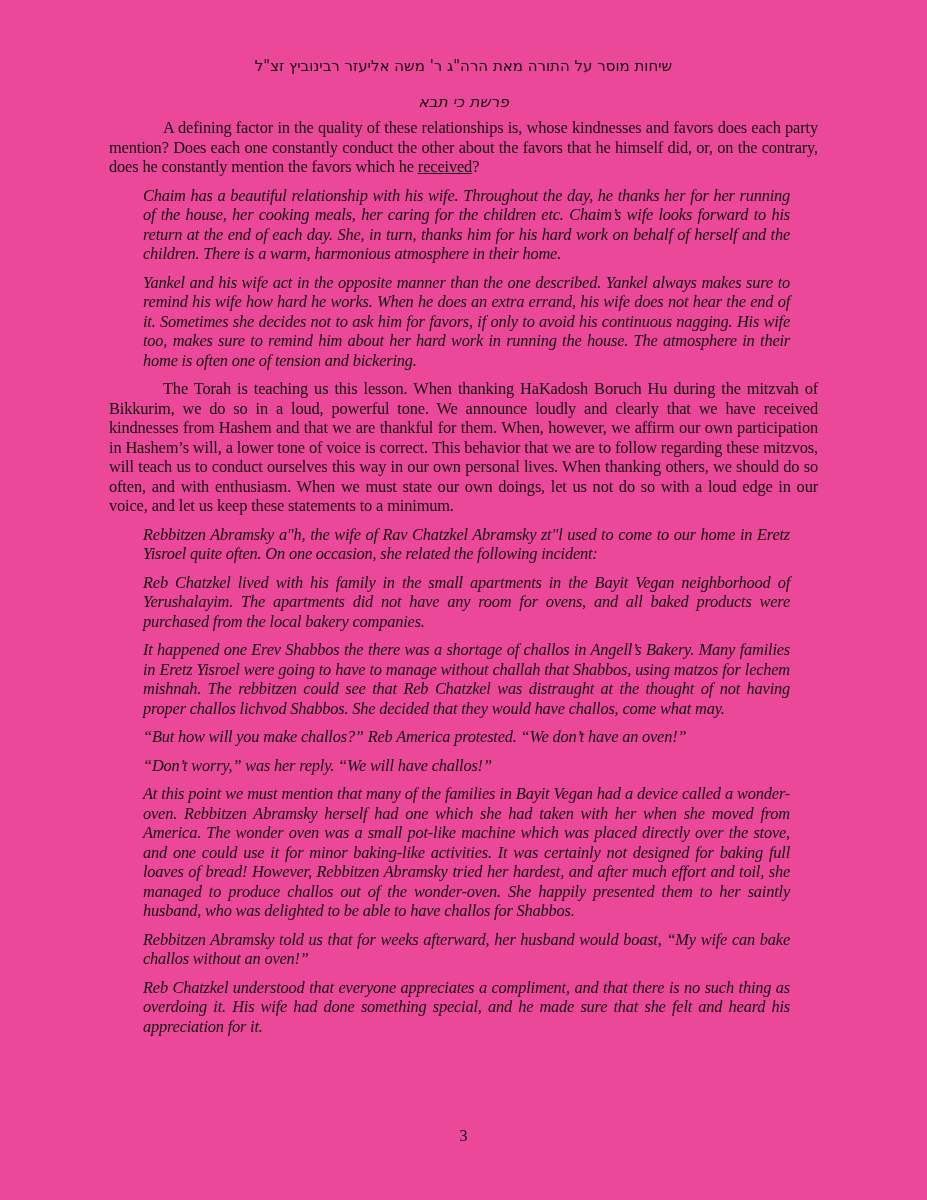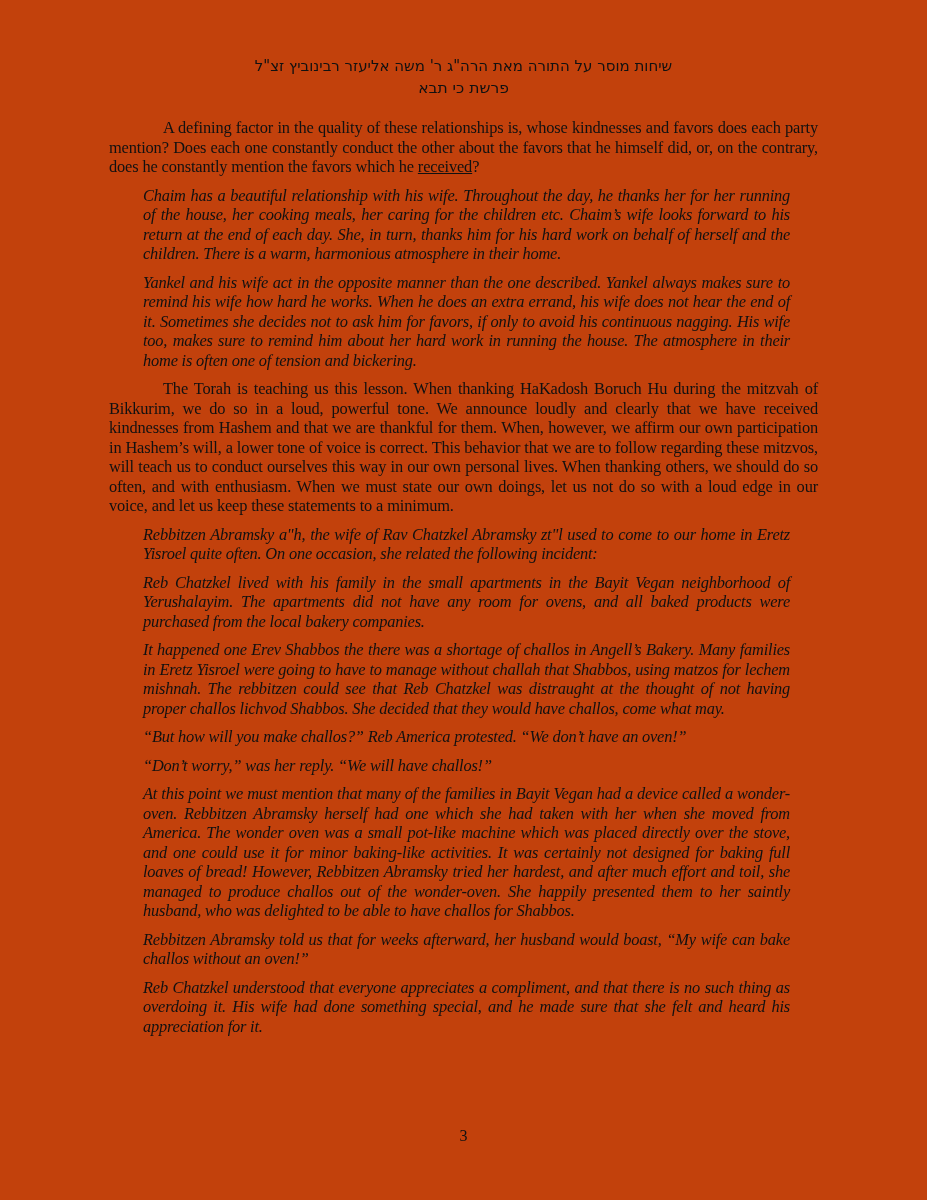--- a/index.html
+++ b/index.html
@@ -1,20 +1,20 @@
 <!DOCTYPE html>
 <html><head>
 <meta charset="utf-8">
 <style>
   html, body { margin: 0; padding: 0; background: #ffffff; }
   body { width: 927px; height: 1200px; position: relative; overflow: hidden; color: #111; }
-  .page { position: absolute; left: 0; top: 0; width: 927px; height: 1200px; background: #c2410c; }
+  .page { position: absolute; left: 0; top: 0; width: 927px; height: 1200px; background: #ec4899; }
   .header { position: absolute; top: 56px; left: 0; width: 927px; text-align: center; font-family: "DejaVu Sans", sans-serif; }
   .header .line1 { font-size: 15px; line-height: 20px; direction: rtl; }
-  .header .line2 { font-size: 15.5px; line-height: 22px; direction: rtl; margin-top: 1px; }
+  .header .line2 { font-size: 15.5px; line-height: 22px; direction: rtl; margin-top: 15px; font-style: italic; }
   .body { position: absolute; left: 109px; top: 118px; width: 709px; font-family: "Liberation Serif", serif; font-size: 16.4px; line-height: 19.5px; }
   p { margin: 0; text-align: justify; }
   p.main { text-indent: 54px; letter-spacing: -0.15px; }
   p.quote { font-style: italic; margin-left: 34px; margin-right: 28px; letter-spacing: -0.2px; }
   .gap-s { margin-top: 9px; }
   .gap-m { margin-top: 9px; }
   .u { text-decoration: underline; }
   .i { }
   .pagenum { position: absolute; top: 1127px; left: 0; width: 927px; text-align: center; font-family: "Liberation Serif", serif; font-size: 16px; }
 </style>

